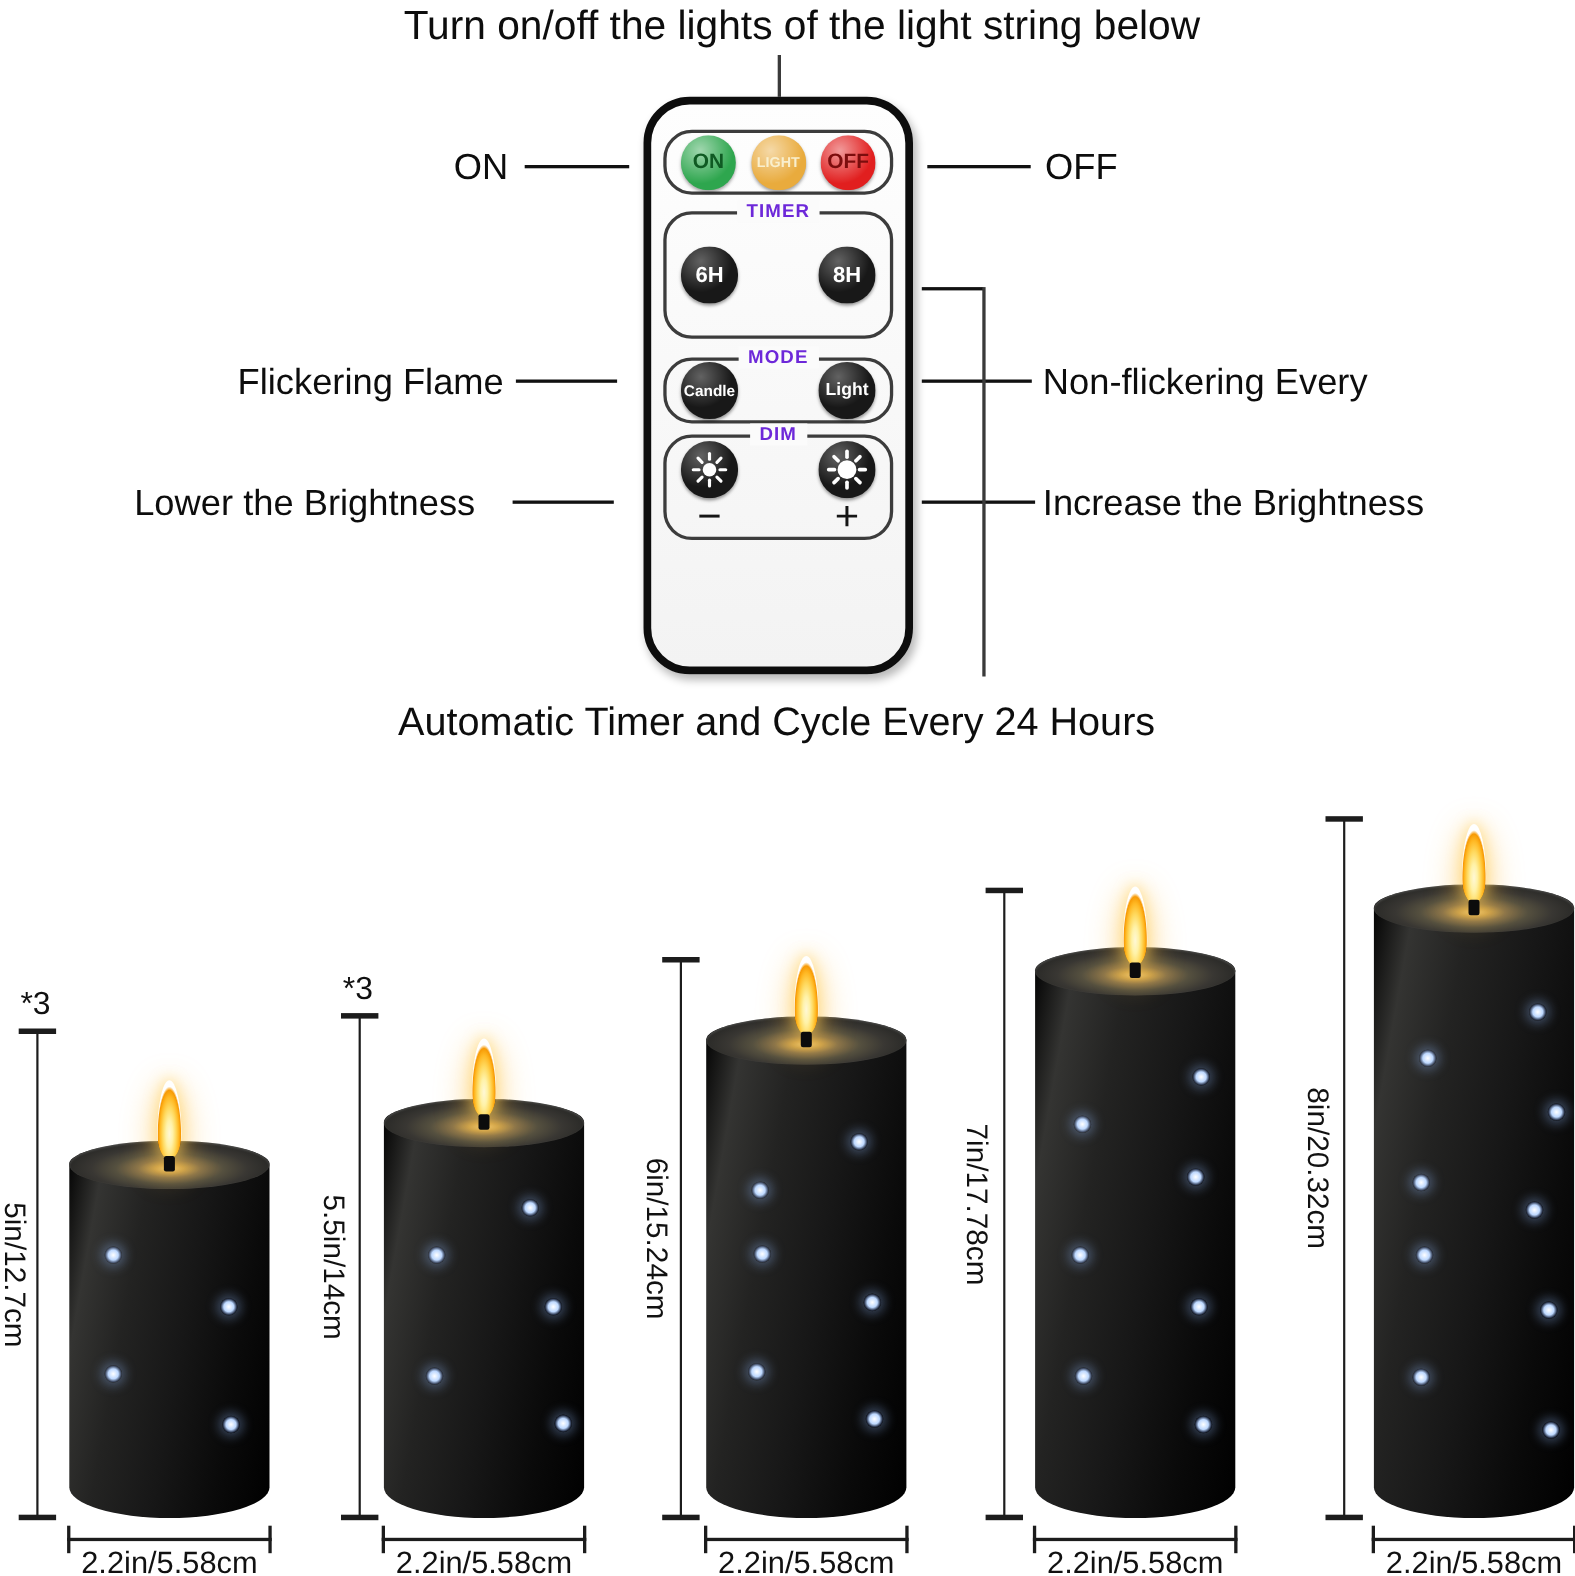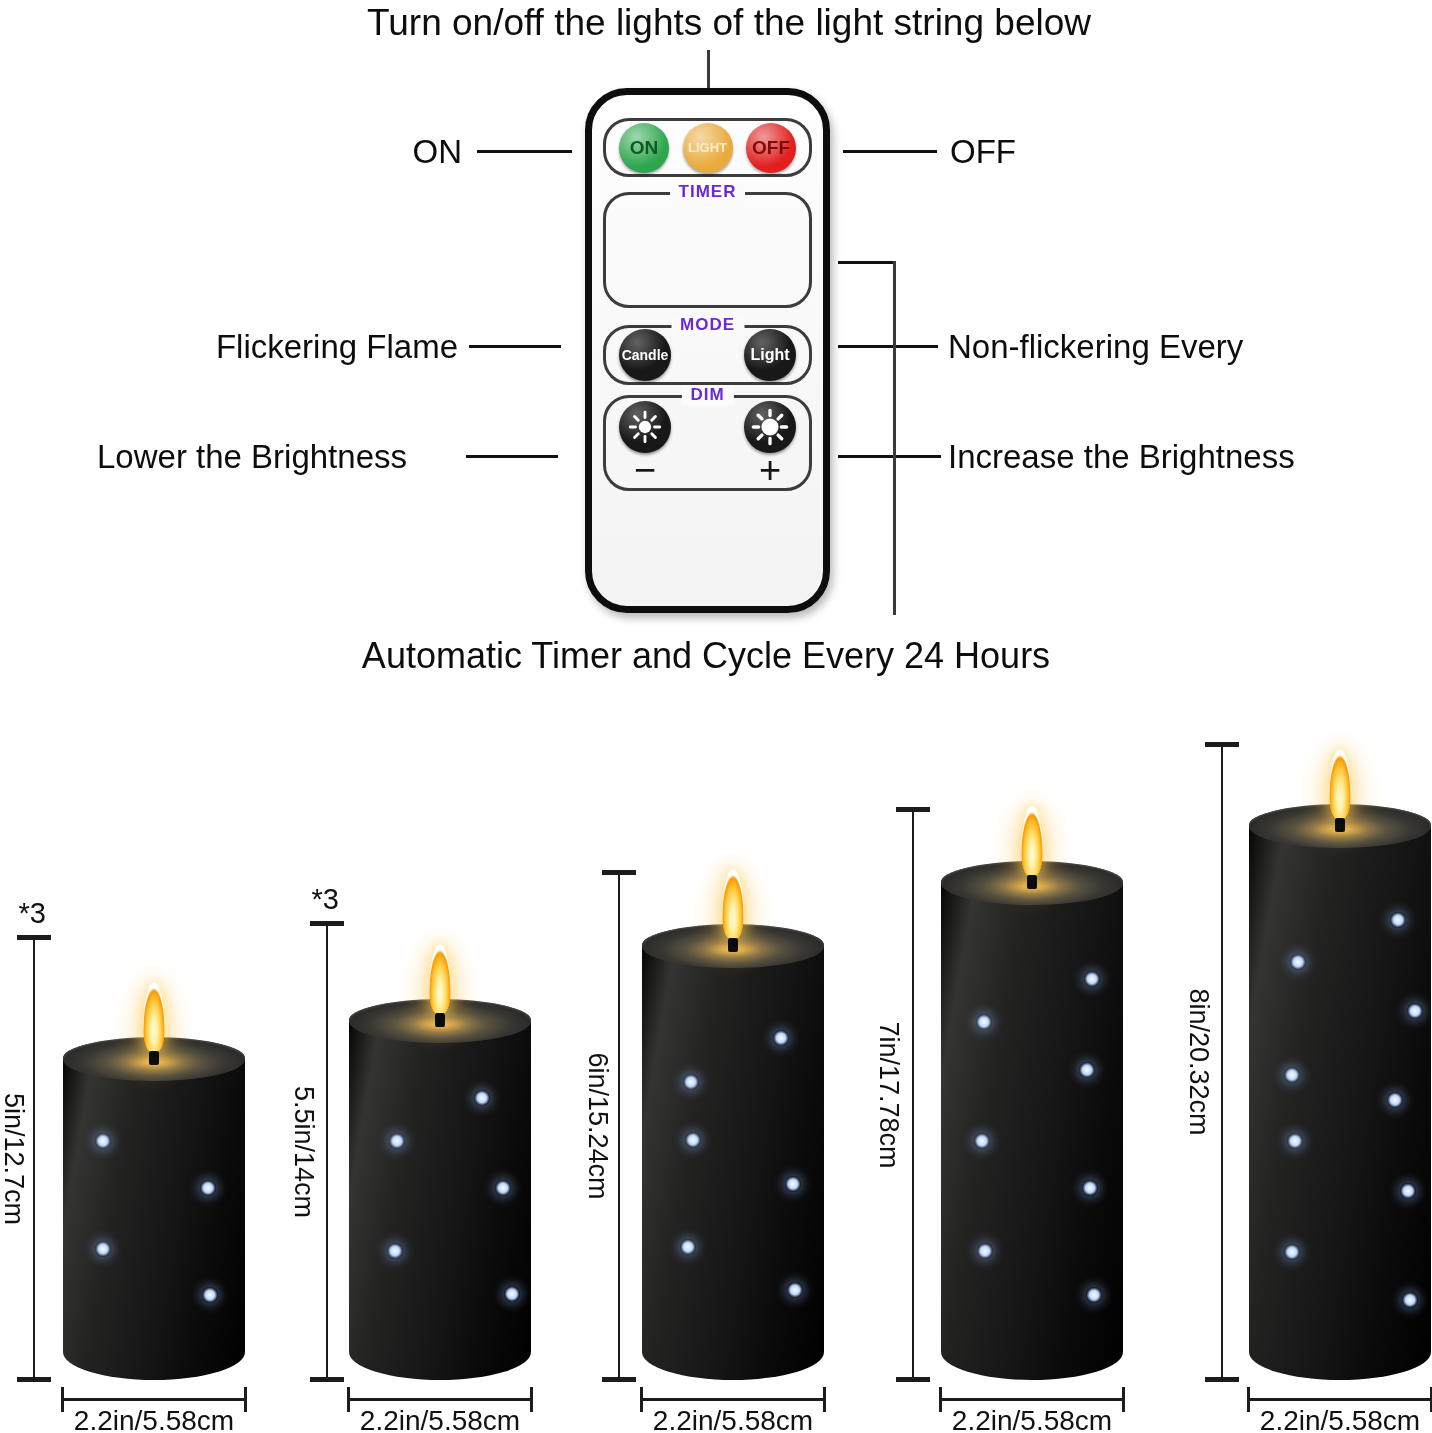--- a/index.html
+++ b/index.html
@@ -83,20 +83,24 @@
       <div class="pwr-btn small-label" style="background-color: rgb(233, 171, 61); color: rgb(249, 239, 205);">
           <span>LIGHT</span>
         </div>
       <div class="pwr-btn" style="background-color: rgb(225, 31, 31); color: rgb(124, 13, 13);">
           <span>OFF</span>
         </div>
     </div>
 
     <div class="rc-group timer-group">
       <div class="sec-label">TIMER</div>
+      <div class="rc-row">
+        <div class="dark-btn">6H</div>
+        <div class="dark-btn">8H</div>
+      </div>
     </div>
 
     <div class="rc-group mode-group">
       <div class="sec-label">MODE</div>
       <div class="rc-row">
         <div class="dark-btn mode-a">Candle</div>
         <div class="dark-btn mode-b">Light</div>
       </div>
     </div>
 
@@ -138,21 +142,21 @@
         <div class="sign">−</div>
         <div class="sign">+</div>
       </div>
     </div>
   </div>
 
   <div class="big-label" style="right:970px;top:133px;">ON</div>
   <div class="big-label" style="left:950px;top:133px;">OFF</div>
   <div class="big-label" style="right:974px;top:328px;">Flickering Flame</div>
   <div class="big-label" style="left:948px;top:328px;">Non-flickering Every</div>
-  <div class="big-label" style="right:1025px;top:438px;">Lower the Brightness</div>
+  <div class="big-label" style="right:1000px;top:438px;">Lower the Brightness</div>
   <div class="big-label" style="left:948px;top:438px;">Increase the Brightness</div>
 
   <div class="cline" style="left:477px;top:150px;width:95px;"></div>
   <div class="cline" style="left:843px;top:150px;width:94px;"></div>
   <div class="cline" style="left:469px;top:345px;width:92px;"></div>
   <div class="cline" style="left:838px;top:345px;width:100px;"></div>
   <div class="cline" style="left:466px;top:455px;width:92px;"></div>
   <div class="cline" style="left:838px;top:455px;width:103px;"></div>
   <div class="cline" style="left:838px;top:261px;width:56px;"></div>
   <div class="cvline" style="left:893px;top:261px;height:354px;"></div>

